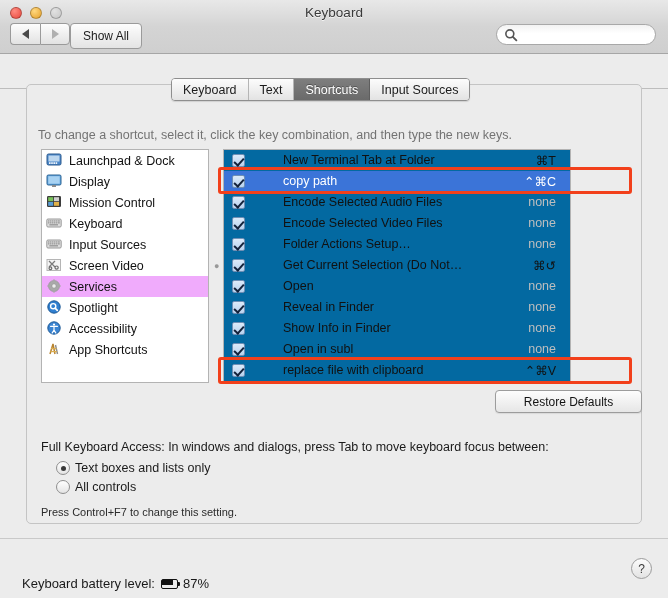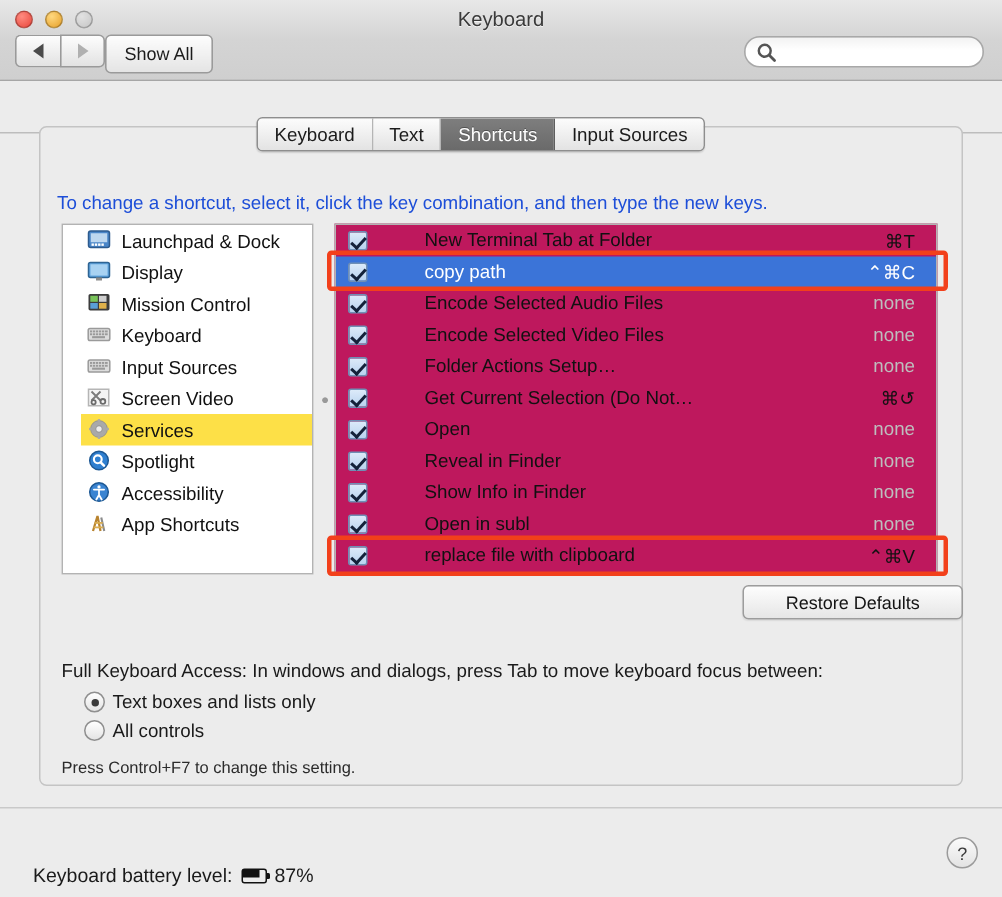--- a/index.html
+++ b/index.html
@@ -93,40 +93,39 @@
 
   
   .panel {
     position: absolute; left: 26px; top: 84px; width: 616px; height: 440px;
     background: #ececec;
     border: 1px solid #c4c4c4; border-radius: 5px;
   }
 
   .instruction {
     position: absolute; left: 38px; top: 128px;
-    font-size: 12.5px; color: #1d4ed8;
+    font-size: 12.5px; color: #737373;
   }
 
   
   .sidebar {
     position: absolute; left: 41px; top: 149px; width: 168px; height: 234px;
     background: #ffffff; border: 1px solid #b3b3b3;
     overflow: hidden;
-    padding-left: 12px;
   }
   .side-item {
     height: 21px; display: flex; align-items: center; padding-left: 4px;
     font-size: 12.5px; color: #111;
   }
-  .side-item.selected { background: #fde047; }
+  .side-item.selected { background: #f0abfc; }
   .side-ico { width: 17px; height: 15px; margin-right: 6px; flex: none; position: relative; }
 
   .rightlist {
-    position: absolute; left: 223px; top: 149px; width: 402px; height: 234px;
-    background: #be185d; border: 1px solid #b3b3b3;
+    position: absolute; left: 223px; top: 149px; width: 348px; height: 234px;
+    background: #0369a1; border: 1px solid #b3b3b3;
     overflow: hidden;
   }
   .row {
     height: 21px; display: flex; align-items: center;
     font-size: 12.5px; color: #111;
     border-bottom: 1px solid transparent;
   }
   .row.selected { background: #3b74d8; color: #ffffff; }
   .cb {
     width: 13px; height: 13px; margin-left: 8px; flex: none;

